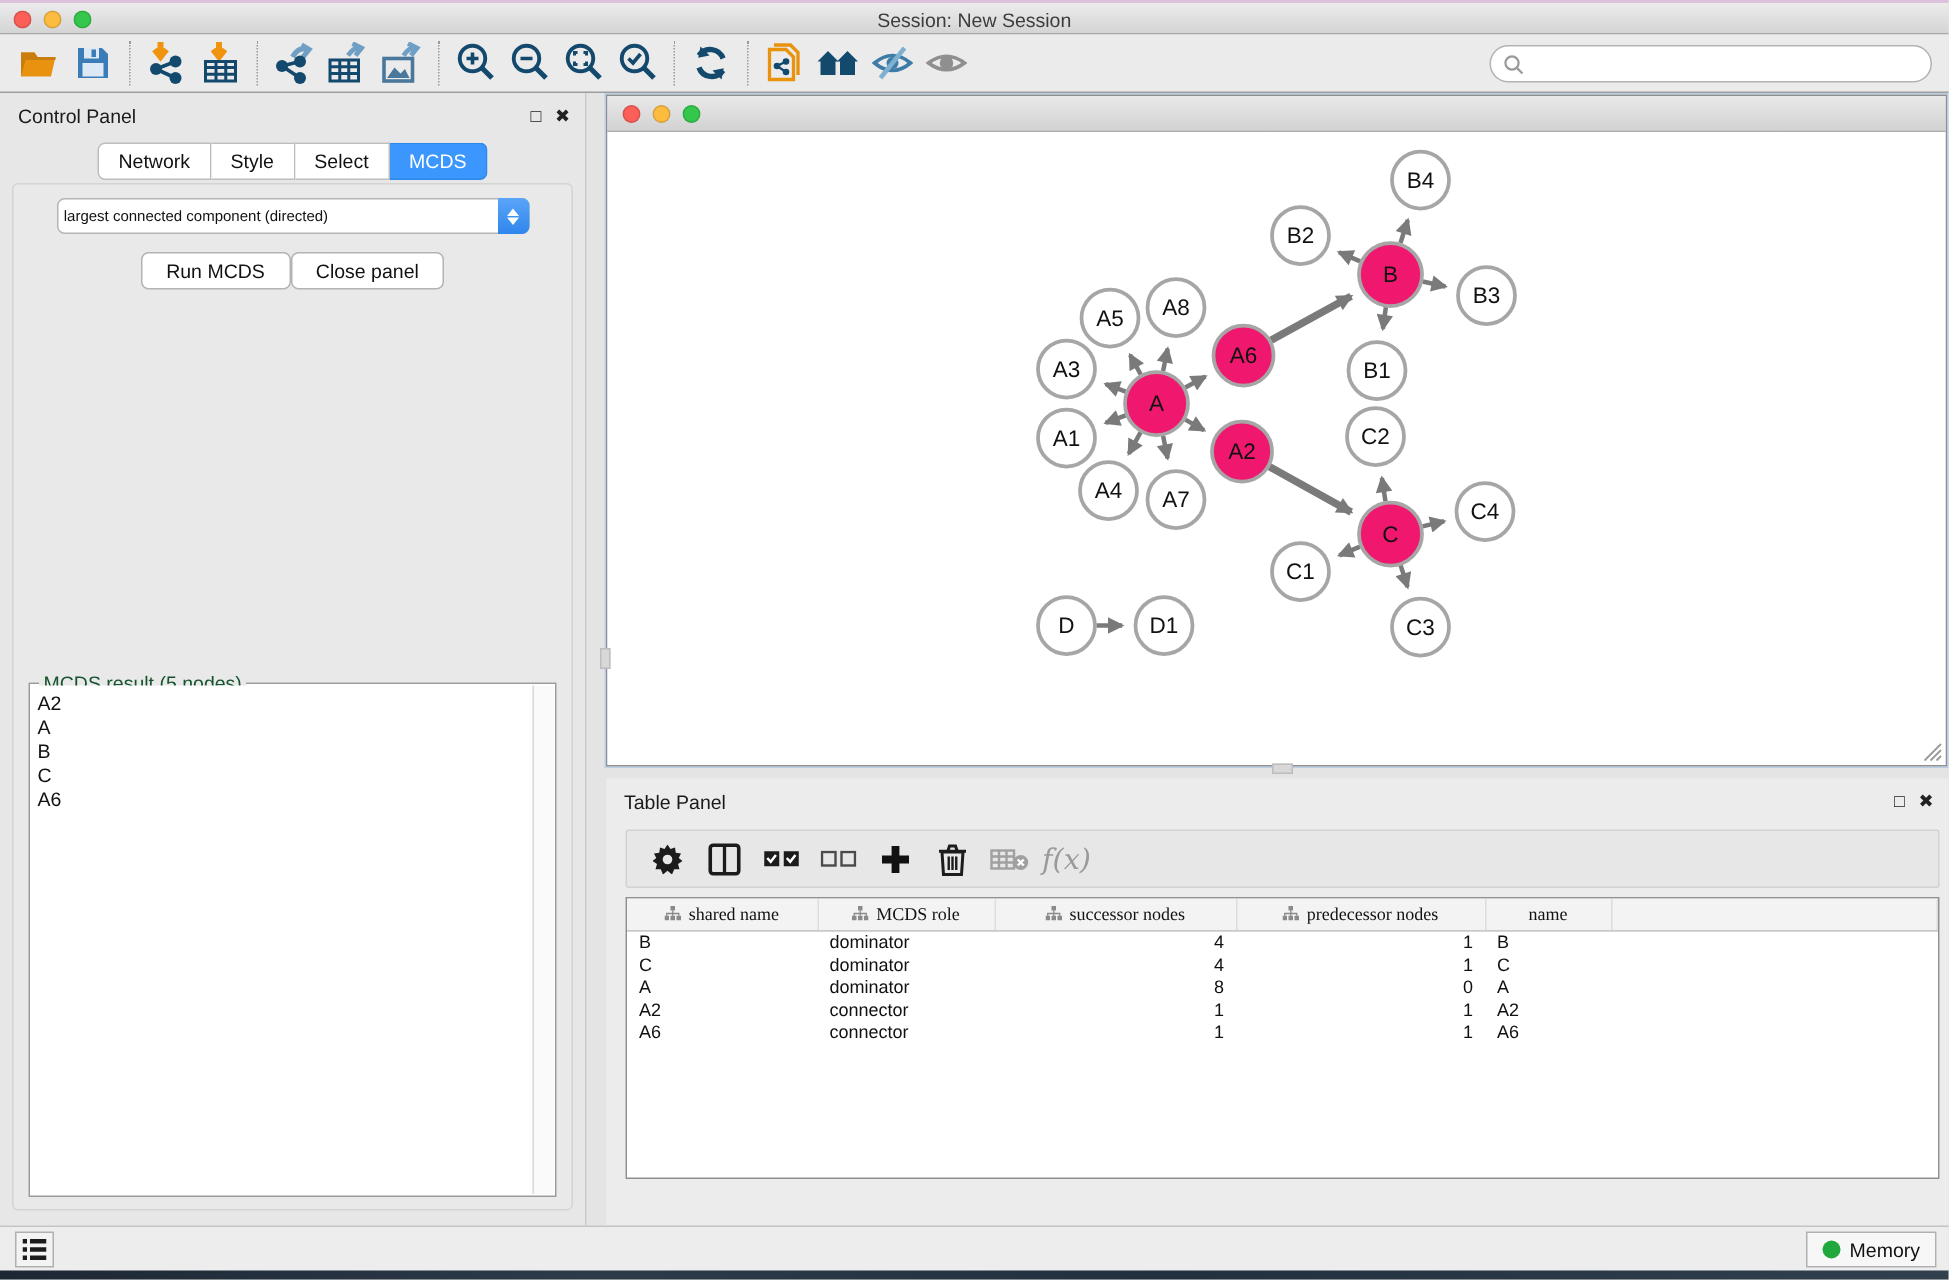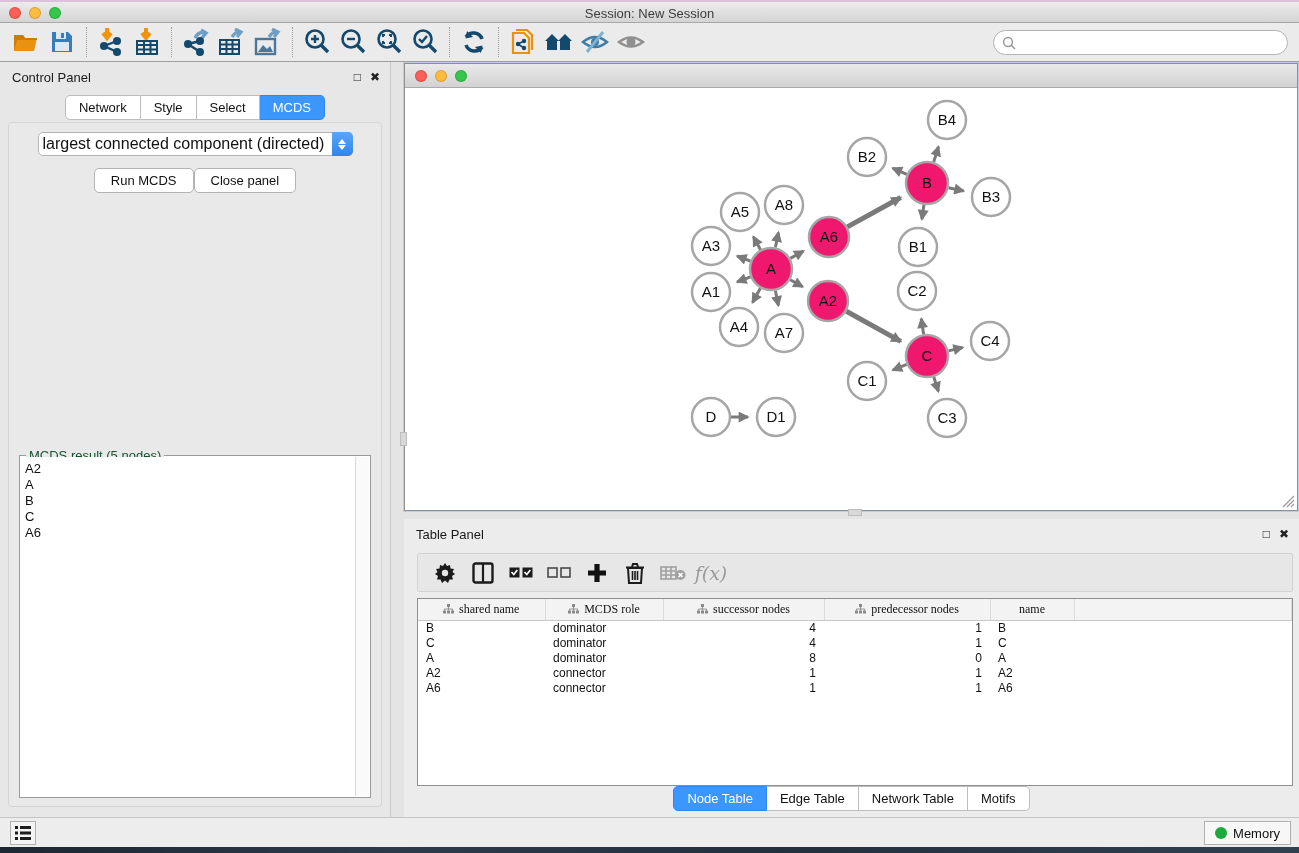--- a/index.html
+++ b/index.html
@@ -32,21 +32,21 @@
   .seg { display:flex; }
   .seg-btn { font-size:13px; padding:4px 13px; background:#fff; border:1px solid #bdbdbd; border-left:none; color:#111; }
   .seg-btn:first-child { border-left:1px solid #bdbdbd; border-radius:5px 0 0 5px; }
   .seg-btn:last-child { border-radius:0 5px 5px 0; }
   .seg-btn.active { background:#3b97fd; border-color:#2f86ec; color:#fff; }
   .cp-inner { position:absolute; top:60px; left:8px; right:8px; bottom:10px; background:#e9e9e9;
     border:1px solid #d4d4d4; border-radius:4px; }
   .opt-label { text-align:center; margin-top:16px; font-size:13px; color:#111; }
   .dropdown { margin:9px auto 0; width:315px; height:24px; background:#fff; border:1px solid #b5b5b5;
     border-radius:5px; display:flex; align-items:center; position:relative; }
-  .dropdown .val { flex:1; font-size:16px; padding-left:4px; color:#111; white-space:nowrap; }
+  .dropdown .val { flex:1; font-size:10px; padding-left:4px; color:#111; white-space:nowrap; }
   .dropdown .step { position:absolute; right:-1px; top:-1px; width:21px; height:24px; background:linear-gradient(#5aa5f8,#2f86ec);
     border-radius:0 5px 5px 0; display:flex; flex-direction:column; align-items:center; justify-content:center; gap:1px; }
   .chev { width:0; height:0; border-left:4px solid transparent; border-right:4px solid transparent; }
   .chev.up { border-bottom:5px solid #fff; } .chev.dn { border-top:5px solid #fff; }
   .btn-row { display:flex; justify-content:center; margin-top:12px; }
   .push-btn { font-size:13px; padding:4px 16px; background:#fff; border:1px solid #b3b3b3; border-radius:5px; color:#111; }
   .result-box { position:absolute; left:10px; right:10px; top:332px; bottom:8px; border:1px solid #9a9a9a;
     background:#fff; }
   .result-legend { position:absolute; top:-8px; left:6px; background:#e9e9e9; padding:0 3px; font-size:13px; color:#14532d; }
   .result-list { position:absolute; inset:1px 15px 1px 1px; background:#fff; padding:4px 4px; overflow:hidden; }
@@ -522,28 +522,20 @@
               <td>A6</td>
               <td>connector</td>
               <td class="num">1</td>
               <td class="num">1</td>
               <td>A6</td>
               <td></td>
             </tr>
           </tbody>
         </table>
     </div>
-    <div class="tp-tabs">
-      <div class="seg" id="tp-tab-seg">
-          <button class="seg-btn active">Node Table</button>
-          <button class="seg-btn">Edge Table</button>
-          <button class="seg-btn">Network Table</button>
-          <button class="seg-btn">Motifs</button>
-        </div>
-    </div>
   </div>
 
   <div class="statusbar">
     <div class="list-btn">
       <svg width="16" height="14" viewBox="0 0 16 14">
           <g fill="#1c1c1c">
             <rect x="0" y="0" width="3" height="3"></rect>
             <rect x="5" y="0" width="11" height="3"></rect>
             <rect x="0" y="5.5" width="3" height="3"></rect>
             <rect x="5" y="5.5" width="11" height="3"></rect>

